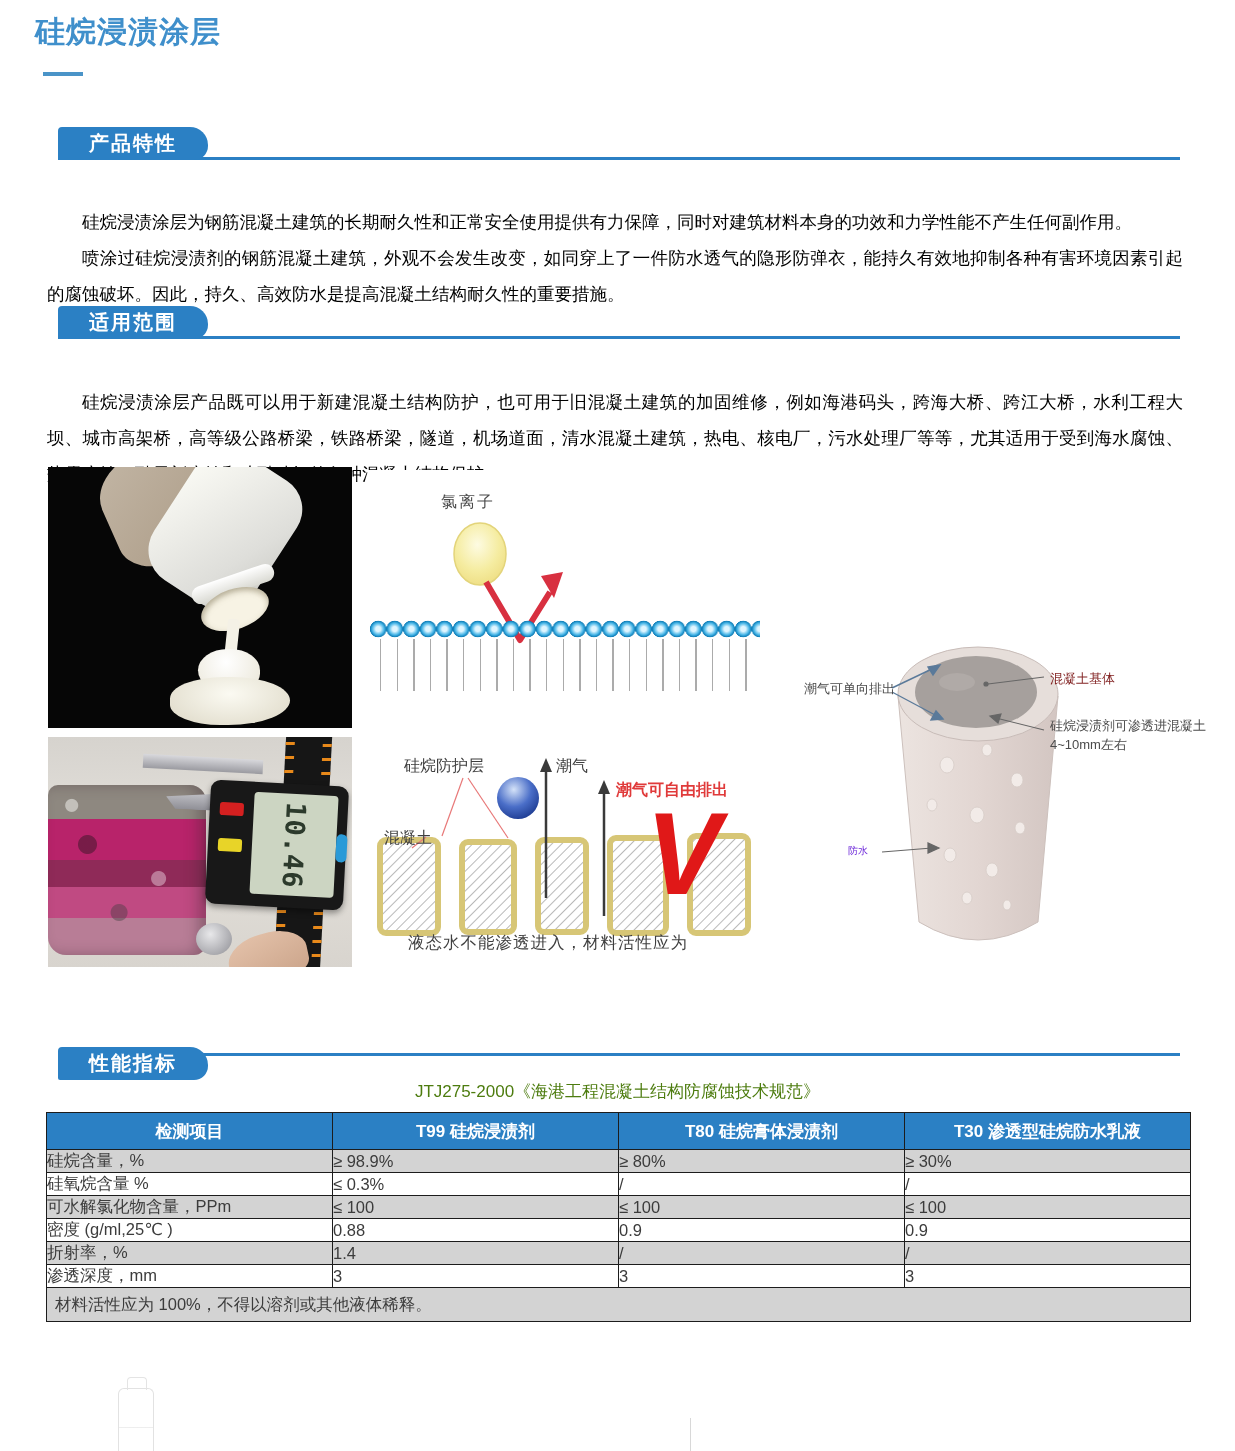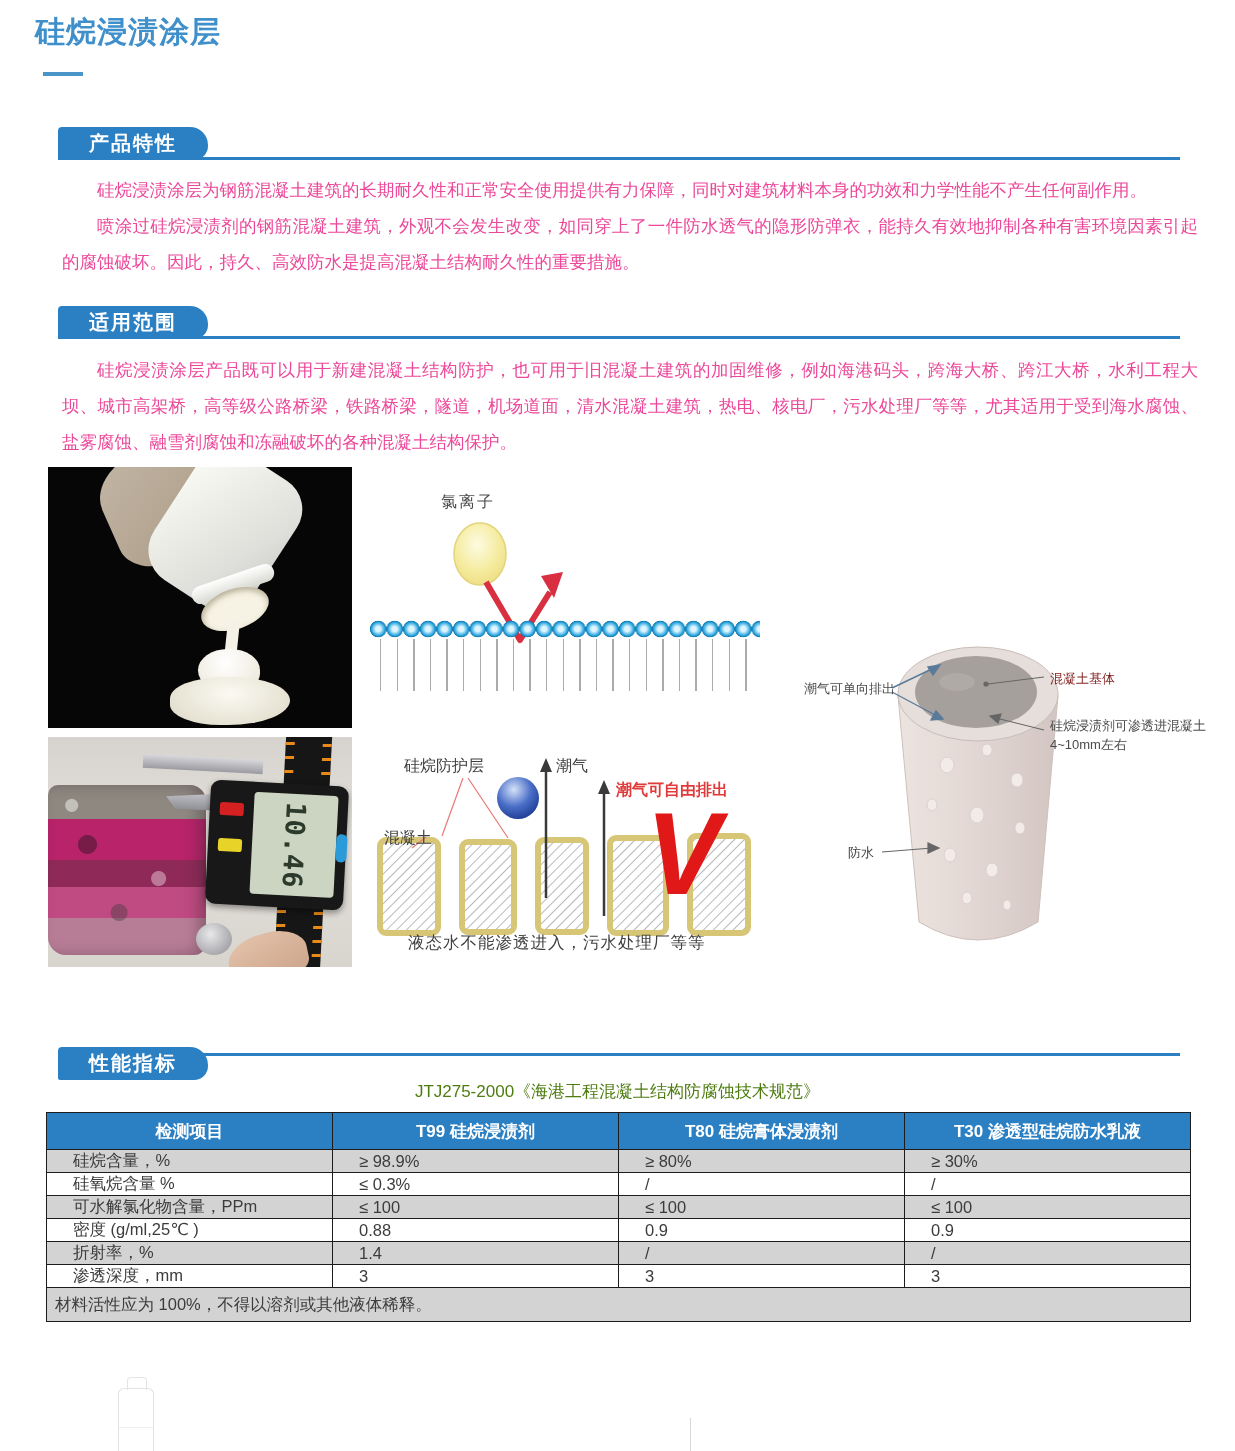--- a/index.html
+++ b/index.html
@@ -12,21 +12,21 @@
   .title-underline { position:absolute; left:43px; top:72px; width:40px; height:4px; background:#4a94c8; }
 
   .section-tab { position:absolute; width:150px; height:33px; background:#2b80c4; border-radius:4px 18px 14px 2px;
                  color:#ffffff; font-size:20px; font-weight:bold; letter-spacing:2px;
                  display:flex; align-items:center; justify-content:center; z-index:2; }
   .section-rule { position:absolute; left:58px; width:1122px; height:3px; background:#2b80c4; }
   .tab-1 { left:58px; top:127px; }  .rule-1 { top:157px; }
   .tab-2 { left:58px; top:306px; }  .rule-2 { top:336px; }
   .tab-3 { left:58px; top:1023px;margin-top:24px; } .rule-3 { top:1053px; }
 
-  .body-text { position:absolute; left:62px; width:1136px; font-size:17.5px; line-height:36px; color:#ec4899; text-align:justify; }
+  .body-text { position:absolute; left:47px; width:1136px; font-size:17.5px; line-height:36px; color:#000000; text-align:justify;margin-top:32px; }
   .body-text p { text-indent:2em; }
   .text-features { top:172px; }
   .text-scope { top:352px; }
 
   
   .fig { position:absolute; overflow:hidden; }
   .fig-label { position:absolute; font-size:14px; color:#555; white-space:nowrap; }
 
   
   .fig-pour { left:48px; top:467px; width:304px; height:261px; background:#060606; }
@@ -79,28 +79,28 @@
   .mo-free { left:248px; top:40px; color:#e03a3a; font-size:16px; font-weight:bold; }
   .mo-concrete { left:16px; top:88px; color:#3f3f3f; font-size:16px; }
   .mo-caption { left:40px; top:192px; color:#3f3f3f; font-size:16.5px; letter-spacing:1px; }
   .mo-vmark { position:absolute; left:278px; top:58px; font-size:112px; font-weight:bold; color:#e01818; font-style:italic; line-height:1; transform:scaleY(1.05); }
 
   
   .fig-cyl { left:782px; top:630px; width:453px; height:330px; background:#ffffff; }
   .cy-oneway { left:22px; top:50px; font-size:13px; color:#4a4a4a; }
   .cy-matrix { left:268px; top:40px; font-size:13px; color:#7f1d1d; }
   .cy-pen { left:268px; top:86px; font-size:13px; color:#4a4a4a; line-height:19px; white-space:normal; width:170px; }
-  .cy-water { left:66px; top:214px; font-size:13px; color:#404040;font-family:Liberation Mono, monospace; }
+  .cy-water { left:66px; top:214px; font-size:10px; color:#6d28d9;font-family:Liberation Mono, monospace; }
 
   
   .std-caption { position:absolute; left:0; top:1080px; width:1235px; text-align:center; font-size:17px; color:#4d7c0f; }
   .perf-table { position:absolute; left:46px; top:1112px; width:1145px; border-collapse:collapse; table-layout:fixed; font-size:16.5px; color:#3c3c3c; }
   .perf-table th, .perf-table td { border:1px solid #1c1c1c; padding:0; }
   .perf-table th { background:#2b80c4; color:#ffffff; font-weight:bold; font-size:17px; height:37px; }
-  .perf-table td { height:19px; background:#ffffff;padding-left:26px; }
+  .perf-table td { height:19px; background:#ffffff; }
   .perf-table tr.gray td { background:#d3d3d3; }
   .perf-table td.footnote { text-align:left; padding-left:8px; height:34px; background:#d3d3d3; }
 
   
   .wm-tower { position:absolute; left:118px; top:1388px; width:36px; height:63px; border:1px solid #e2e2e2; border-bottom:none;
     border-radius:6px 6px 0 0; background:linear-gradient(180deg,rgba(0,0,0,0) 0 30%, rgba(226,226,226,.6) 30% 31%, rgba(0,0,0,0) 31% 62%, rgba(226,226,226,.6) 62% 63%, rgba(0,0,0,0) 63%); }
   .wm-tower::before { content:""; position:absolute; left:8px; top:-12px; width:18px; height:12px; border:1px solid #e4e4e4; border-bottom:none; border-radius:4px 4px 0 0; }
   .wm-line { position:absolute; left:690px; top:1418px; width:1px; height:33px; background:#d8d8d8; }
 </style>
 </head>
@@ -196,21 +196,21 @@
       <circle cx="150" cy="58" r="21" fill="url(#blueDrop)"></circle>
       <line x1="178" y1="158" x2="178" y2="30" stroke="#3a3a3a" stroke-width="2.5"></line>
       <polygon points="178,18 172,32 184,32" fill="#3a3a3a"></polygon>
       <line x1="236" y1="176" x2="236" y2="52" stroke="#3a3a3a" stroke-width="2.5"></line>
       <polygon points="236,40 230,54 242,54" fill="#3a3a3a"></polygon>
     </svg>
     <span class="fig-label mo-layer">硅烷防护层</span>
     <span class="fig-label mo-moisture">潮气</span>
     <span class="fig-label mo-free">潮气可自由排出</span>
     <span class="fig-label mo-concrete">混凝土</span>
-    <span class="fig-label mo-caption">液态水不能渗透进入，污水处理厂等等</span>
+    <span class="fig-label mo-caption">液态水不能渗透进入，材料活性应为</span>
     <span class="mo-vmark">V</span>
   </div>
 
   <div class="fig fig-cyl">
     <svg width="453" height="330" viewBox="0 0 453 330">
       <defs>
         <linearGradient id="cylBody" x1="0" y1="0" x2="1" y2="0">
           <stop offset="0%" stop-color="#ece4e0"></stop>
             <stop offset="50%" stop-color="#e2d6d2"></stop>
             <stop offset="100%" stop-color="#d3c6c2"></stop>

